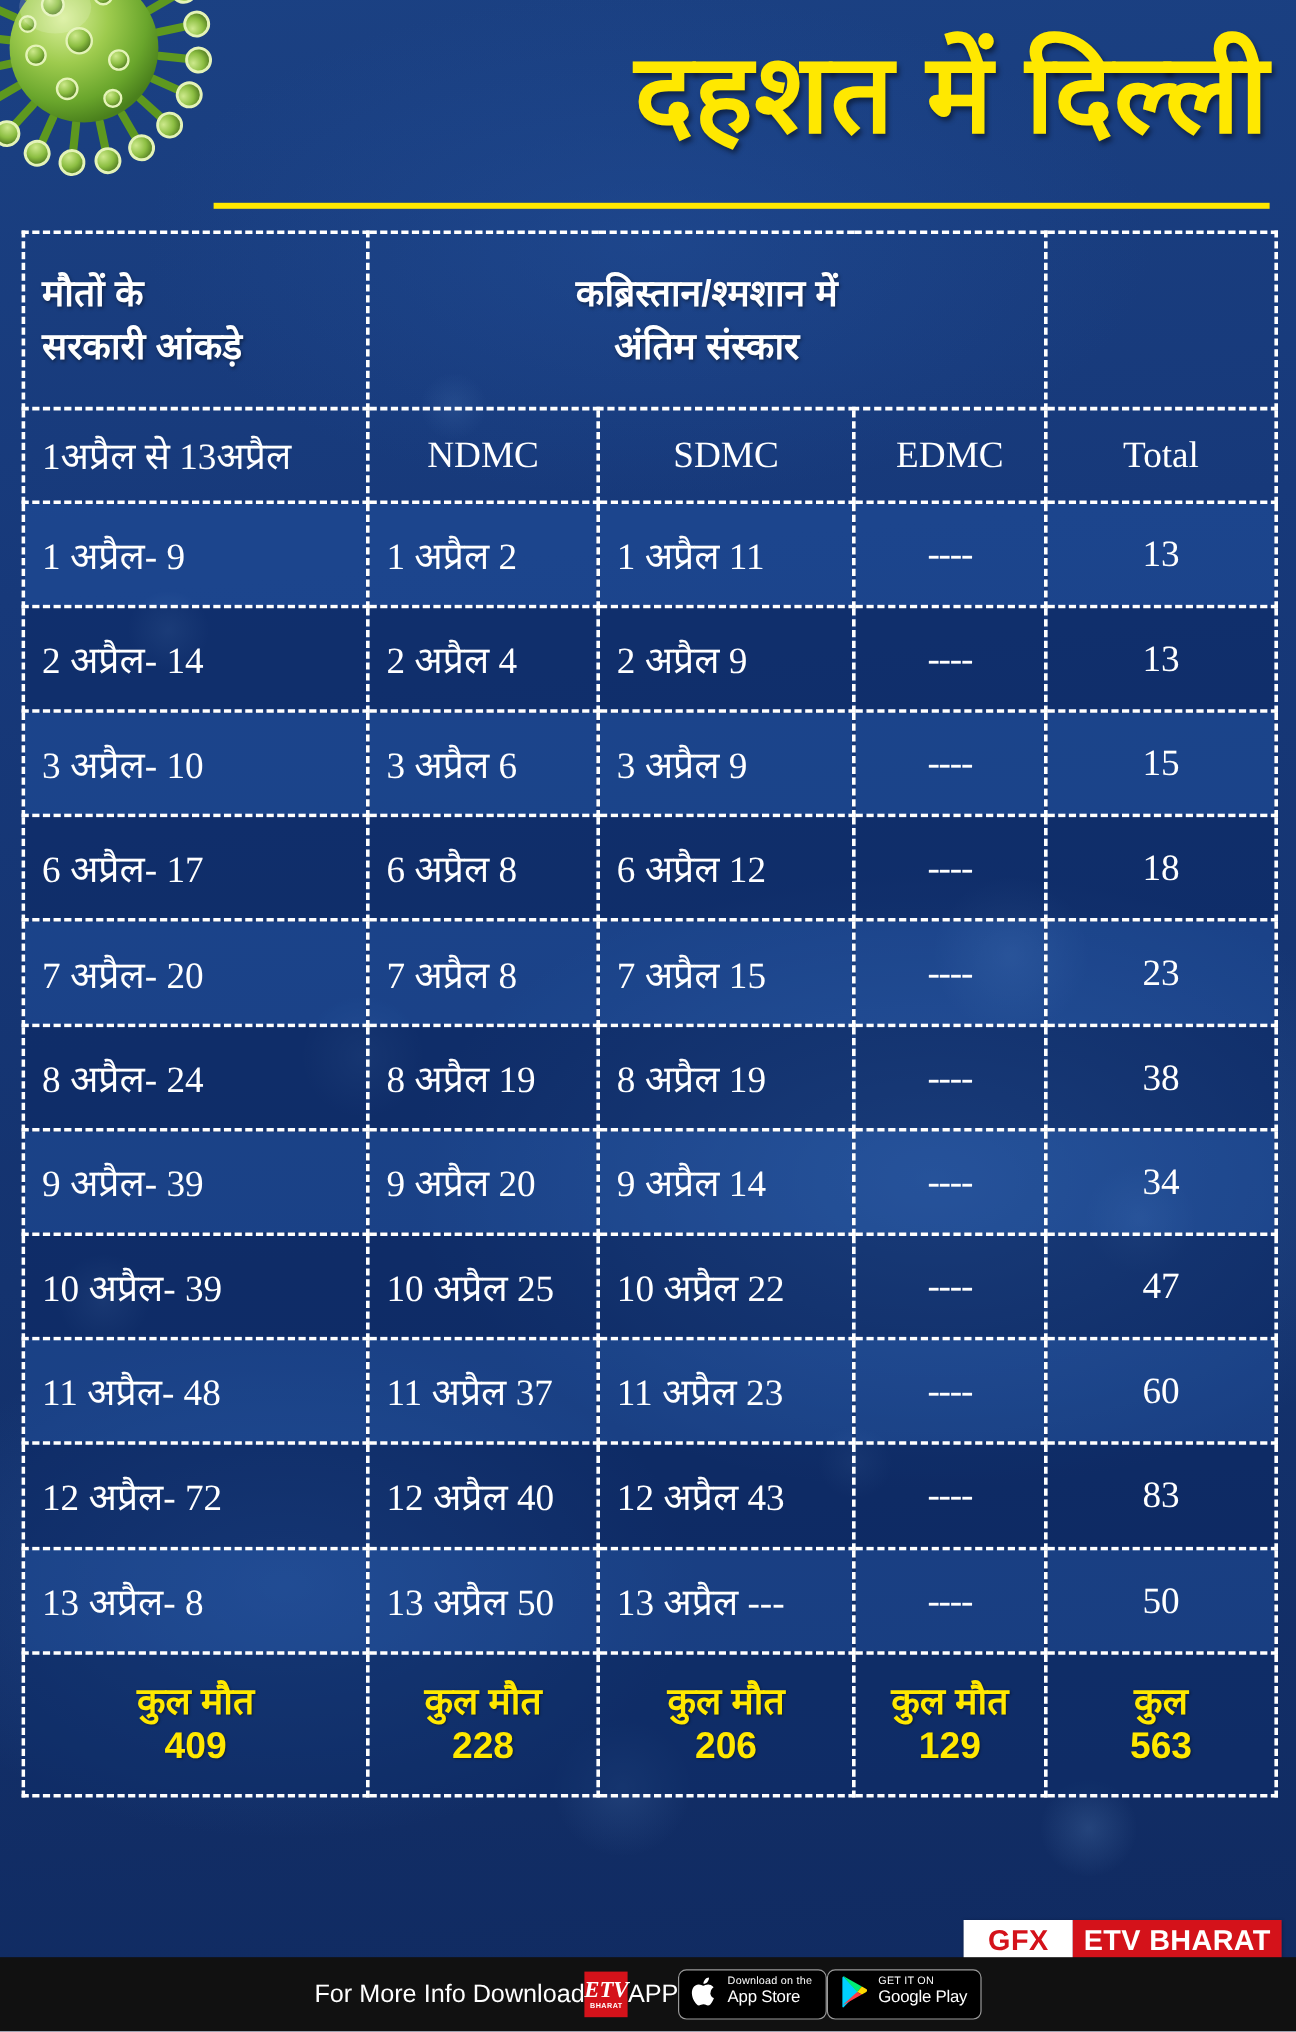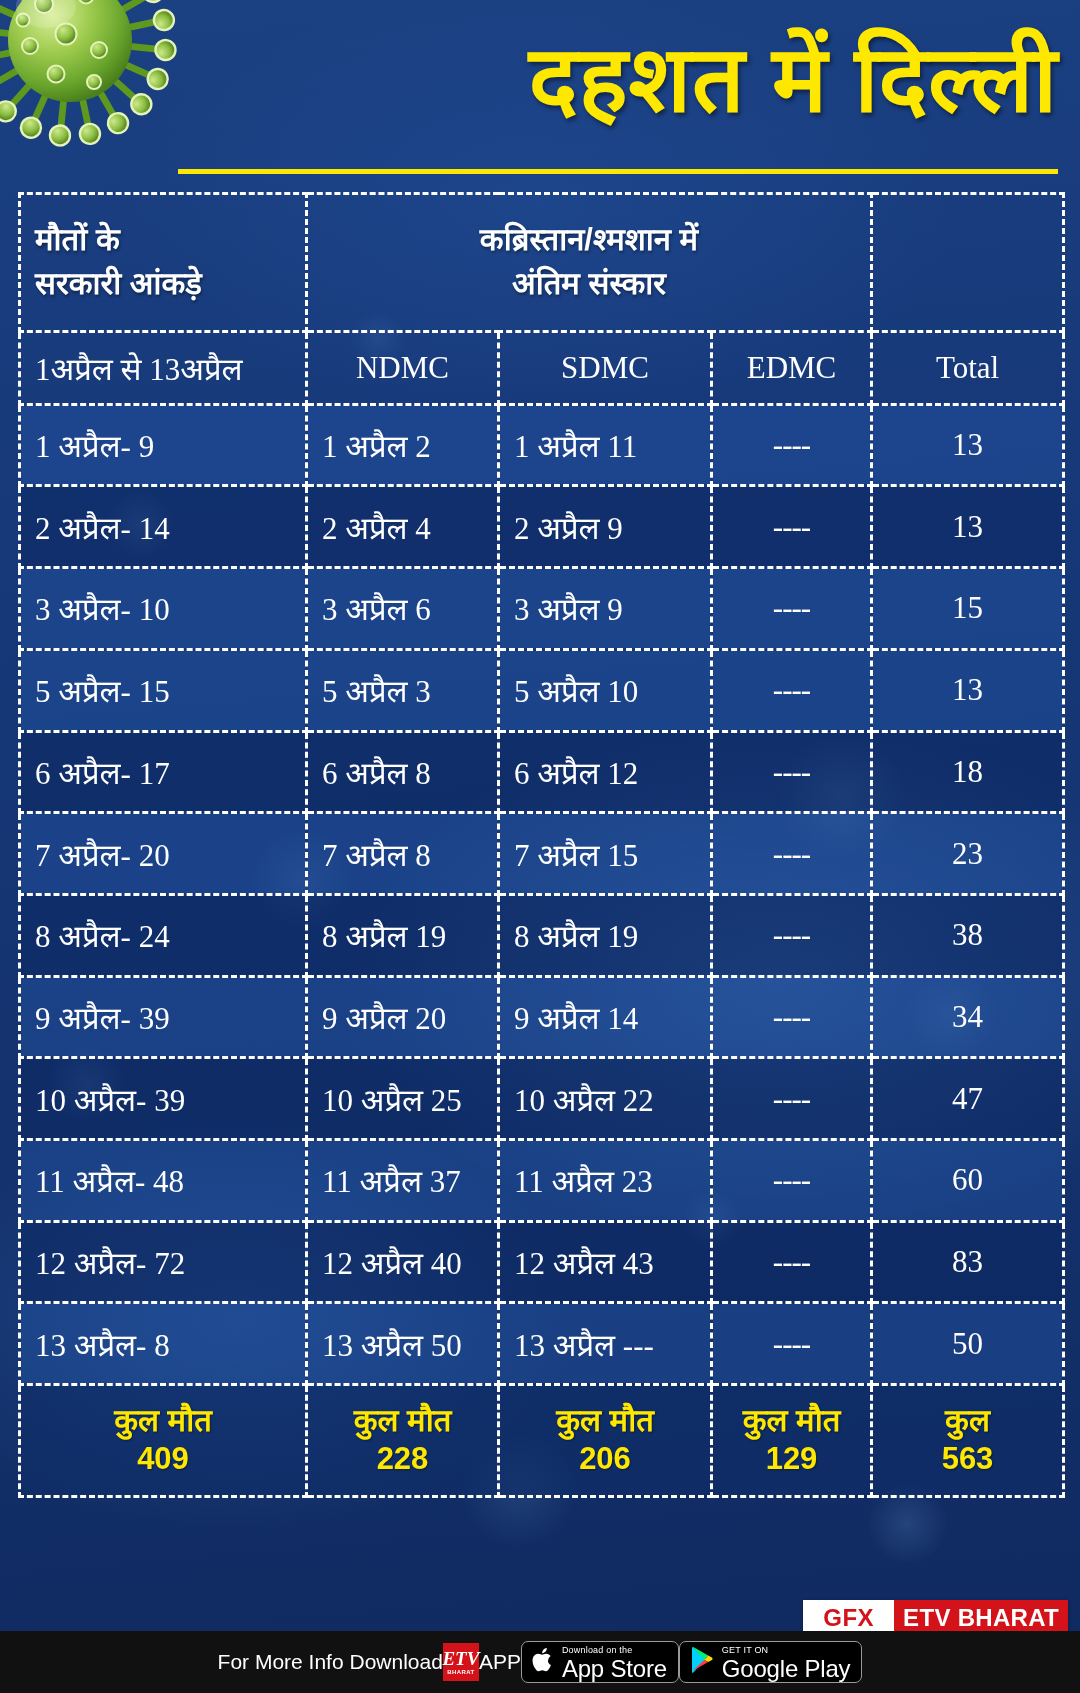--- a/index.html
+++ b/index.html
@@ -245,21 +245,21 @@
   .store-badge .sb-small {
     color: #ffffff;
     font-family: "Liberation Sans", "DejaVu Sans", sans-serif;
     font-size: 9px;
     letter-spacing: 0.2px;
     display: block;
   }
   .store-badge .sb-big {
     color: #ffffff;
     font-family: "Liberation Sans", "DejaVu Sans", sans-serif;
-    font-size: 24px;
+    font-size: 14px;
     font-weight: 500;
     display: block;
     letter-spacing: -0.2px;
   }
 </style>
 </head>
 <body>
 
 <div id="poster">
 
@@ -410,27 +410,20 @@
           <td class="dash">----</td>
           <td class="num">13</td>
         </tr>
         <tr class="data band-a">
           <td>3 अप्रैल- 10</td>
           <td>3 अप्रैल 6</td>
           <td>3 अप्रैल  9</td>
           <td class="dash">----</td>
           <td class="num">15</td>
         </tr>
-        <tr class="data band-a">
-          <td>5 अप्रैल- 15</td>
-          <td>5 अप्रैल 3</td>
-          <td>5 अप्रैल  10</td>
-          <td class="dash">----</td>
-          <td class="num">13</td>
-        </tr>
         <tr class="data band-b">
           <td>6 अप्रैल- 17</td>
           <td>6 अप्रैल 8</td>
           <td>6 अप्रैल  12</td>
           <td class="dash">----</td>
           <td class="num">18</td>
         </tr>
         <tr class="data band-a">
           <td>7 अप्रैल- 20</td>
           <td>7 अप्रैल 8</td>

